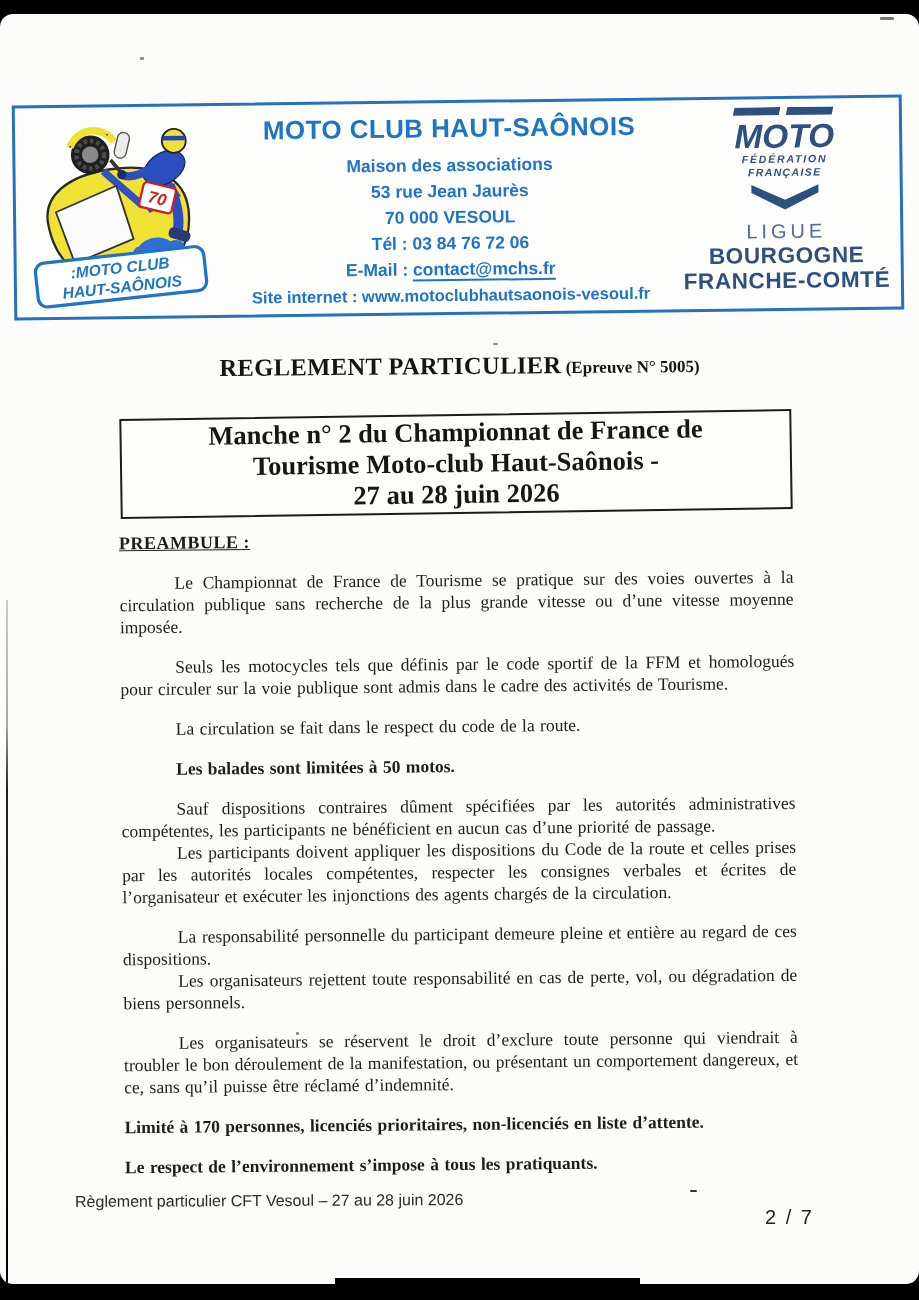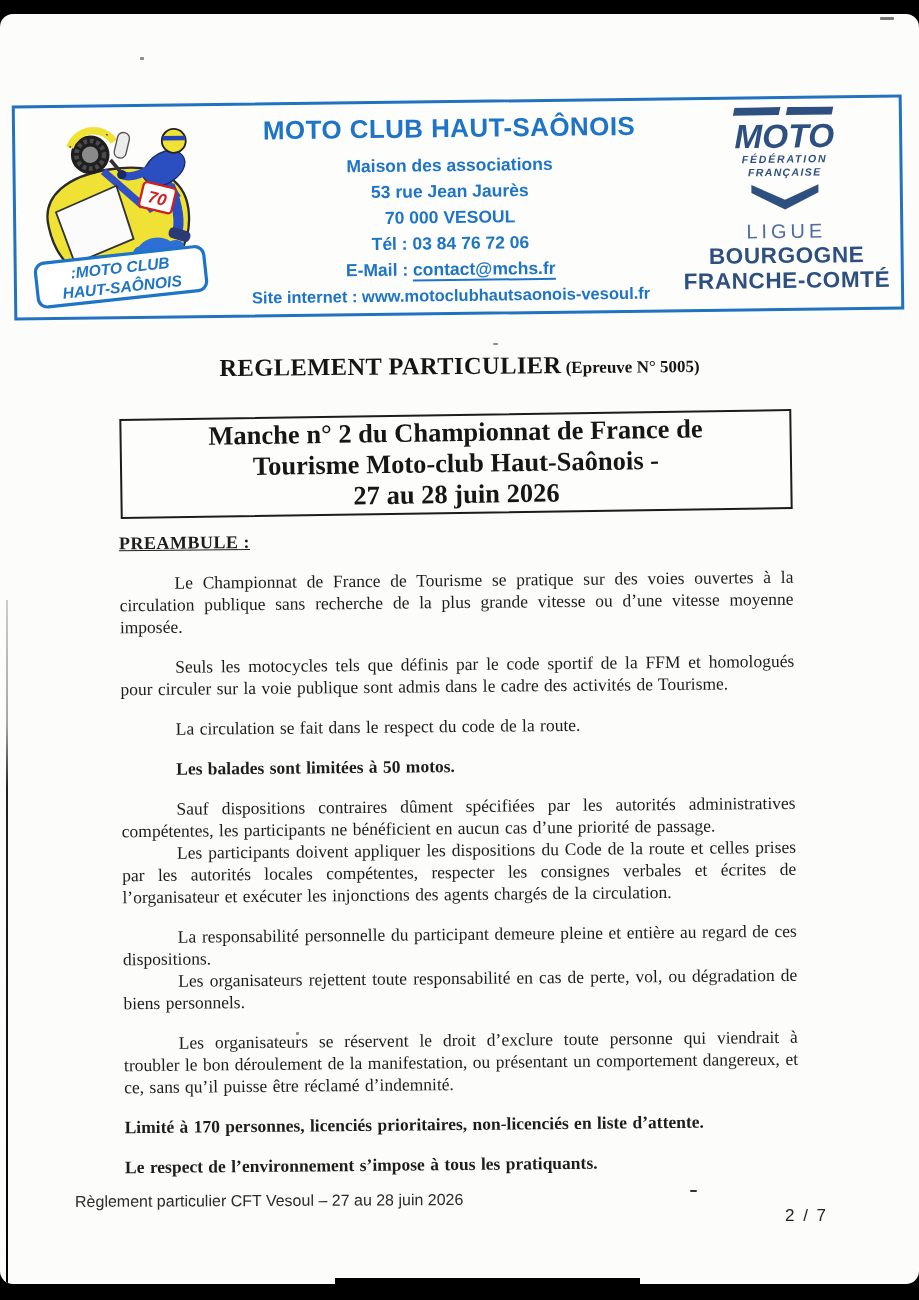--- a/index.html
+++ b/index.html
@@ -54,21 +54,21 @@
   .preambule{font-size:18px;font-weight:bold;text-decoration:underline;letter-spacing:0.5px;}
   .block{margin-top:18px;}
   .content p{margin:0;font-size:17.5px;line-height:22px;text-align:justify;word-spacing:1px;}
   .content p.indent{text-indent:55px;}
   .content p.bold{font-weight:bold;}
 
   
   .footer-ref{position:absolute;left:75px;top:1178px;font-family:"Liberation Sans",sans-serif;
     font-size:16px;color:#2b2b2b;transform:rotate(-0.3deg);}
   .page-num{position:absolute;left:765px;top:1192px;font-family:"Liberation Sans",sans-serif;
-    font-size:17px;color:#222;letter-spacing:2px;margin-left:20px;}
+    font-size:20px;color:#222;letter-spacing:2px;}
 </style>
 </head>
 <body>
 
 <div class="page">
 
   <div class="edge-line"></div>
   <div class="speck" style="left:140px;top:43px;width:4px;height:3px;"></div>
   <div class="speck" style="left:493px;top:329px;width:5px;height:2px;"></div>
   <div class="speck" style="left:690px;top:1176px;width:7px;height:2px;background:#333;"></div>

